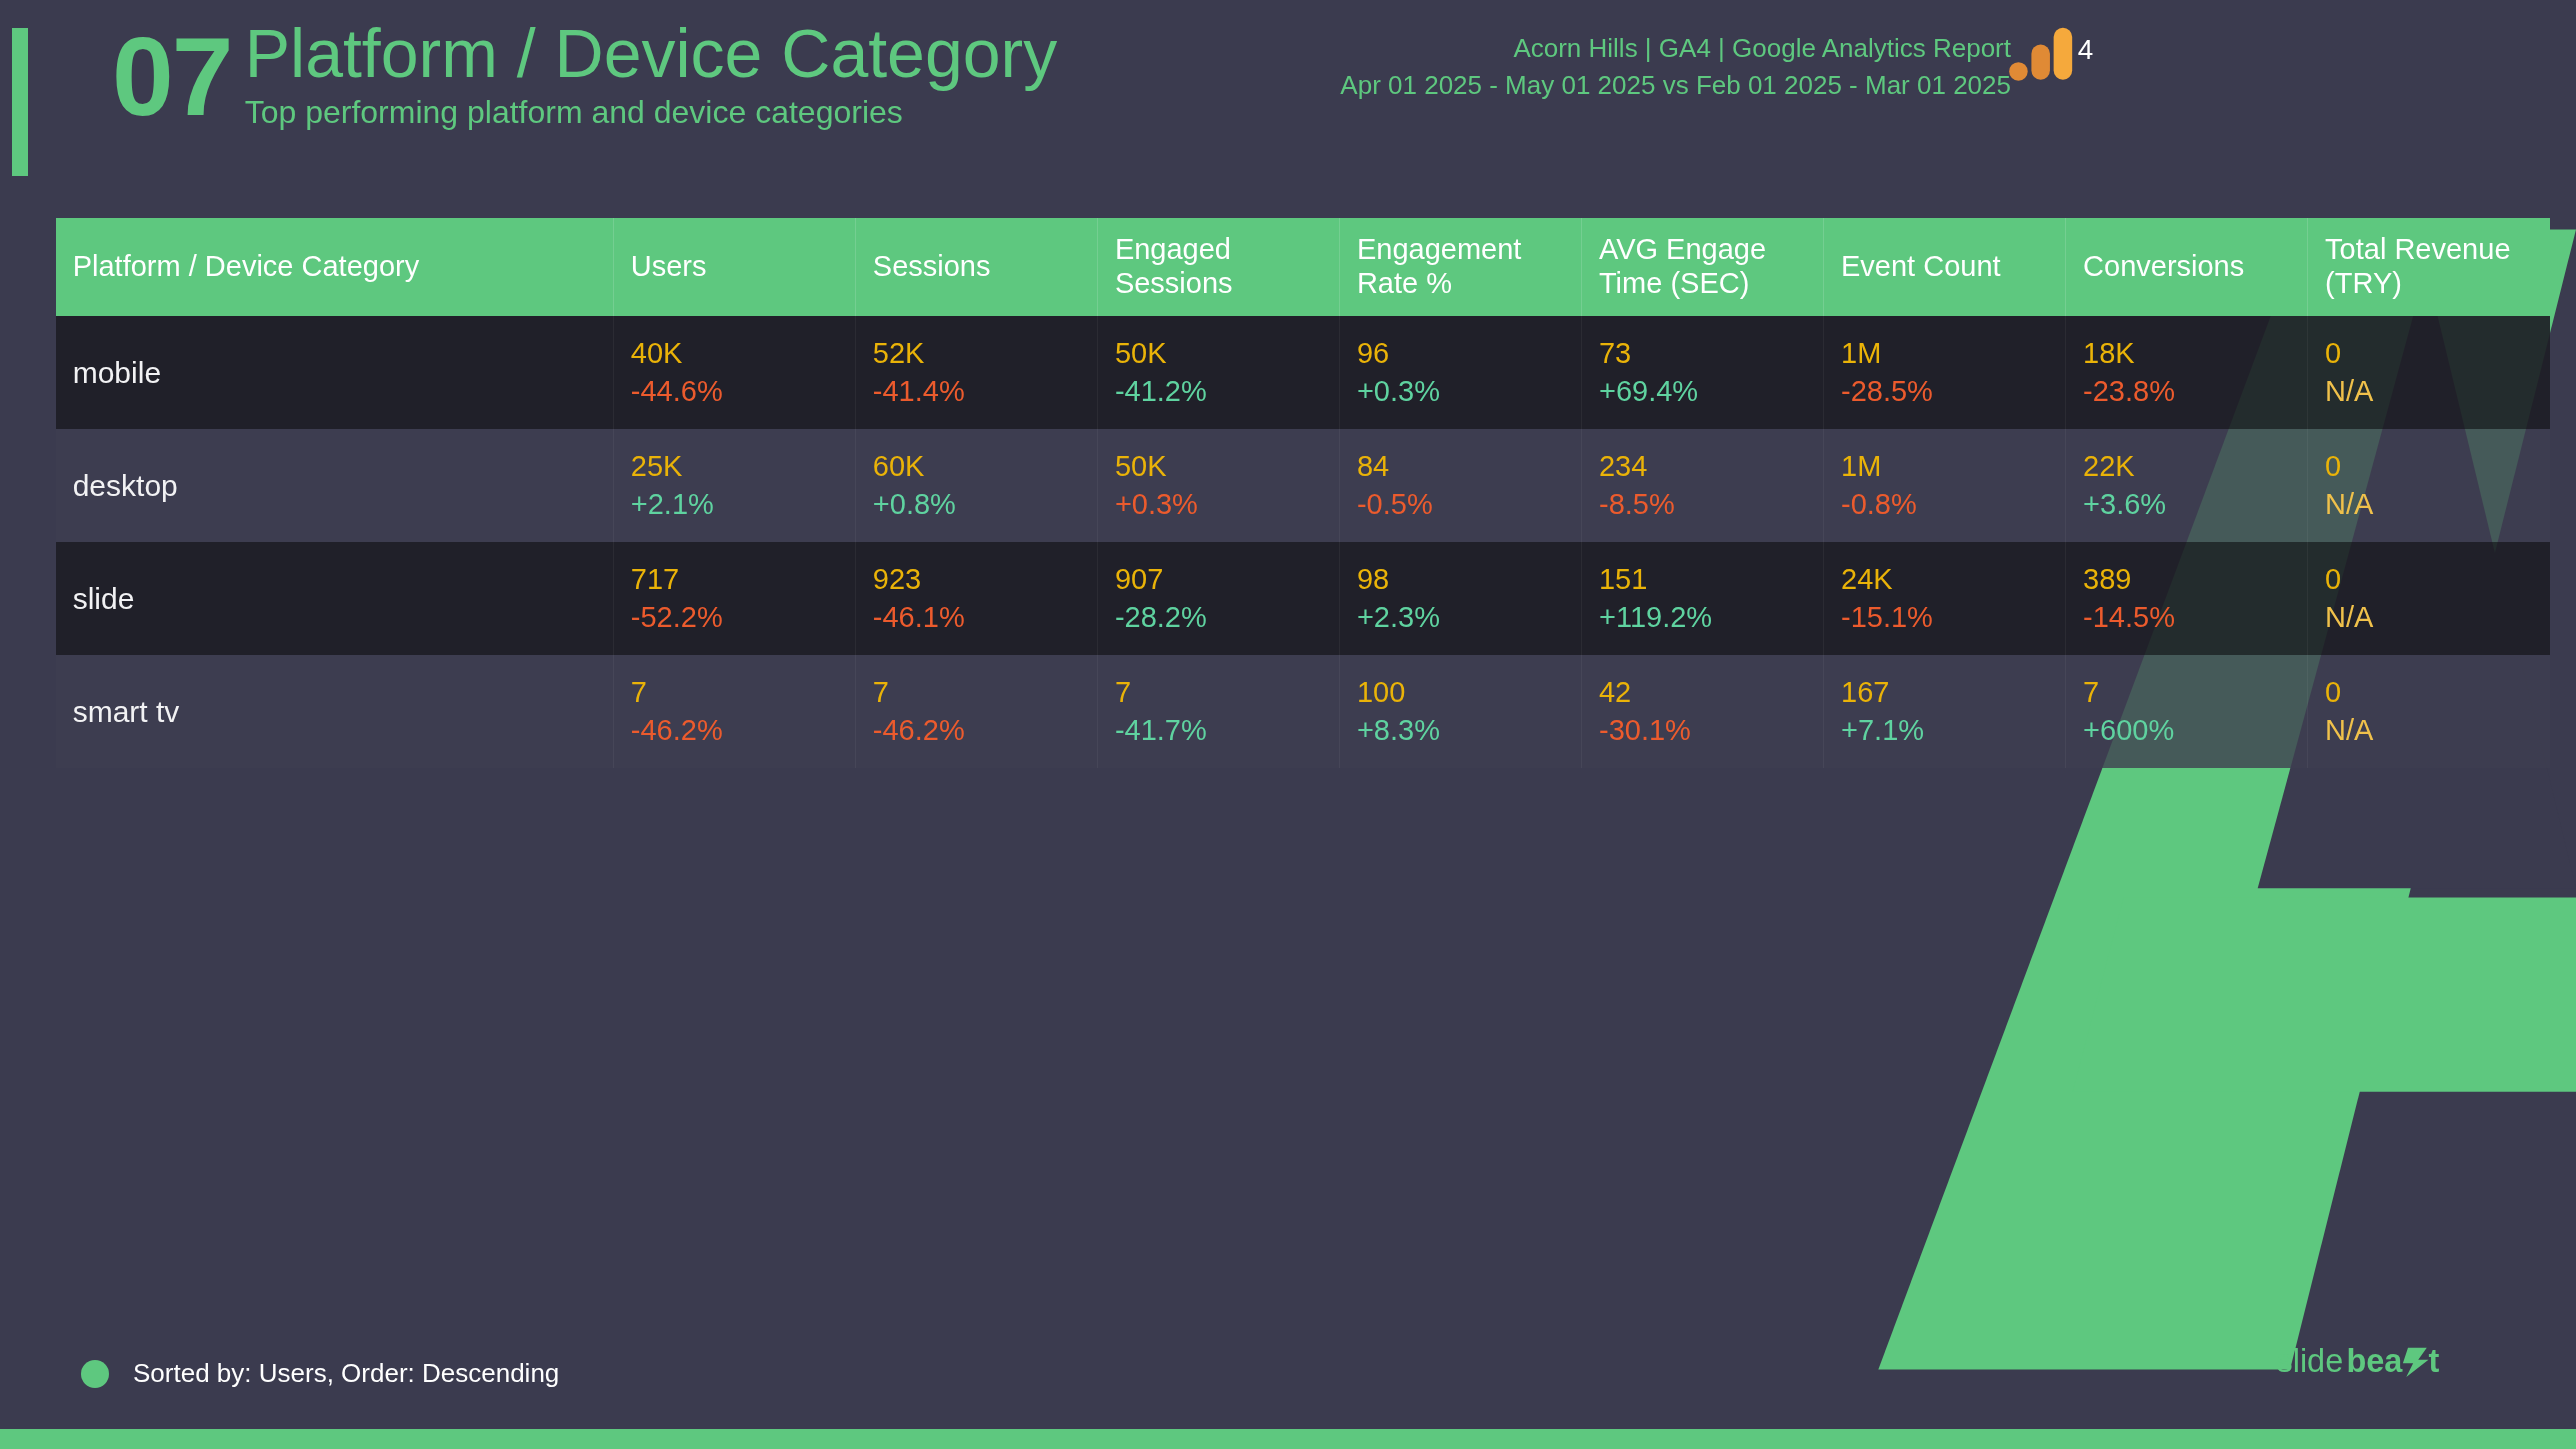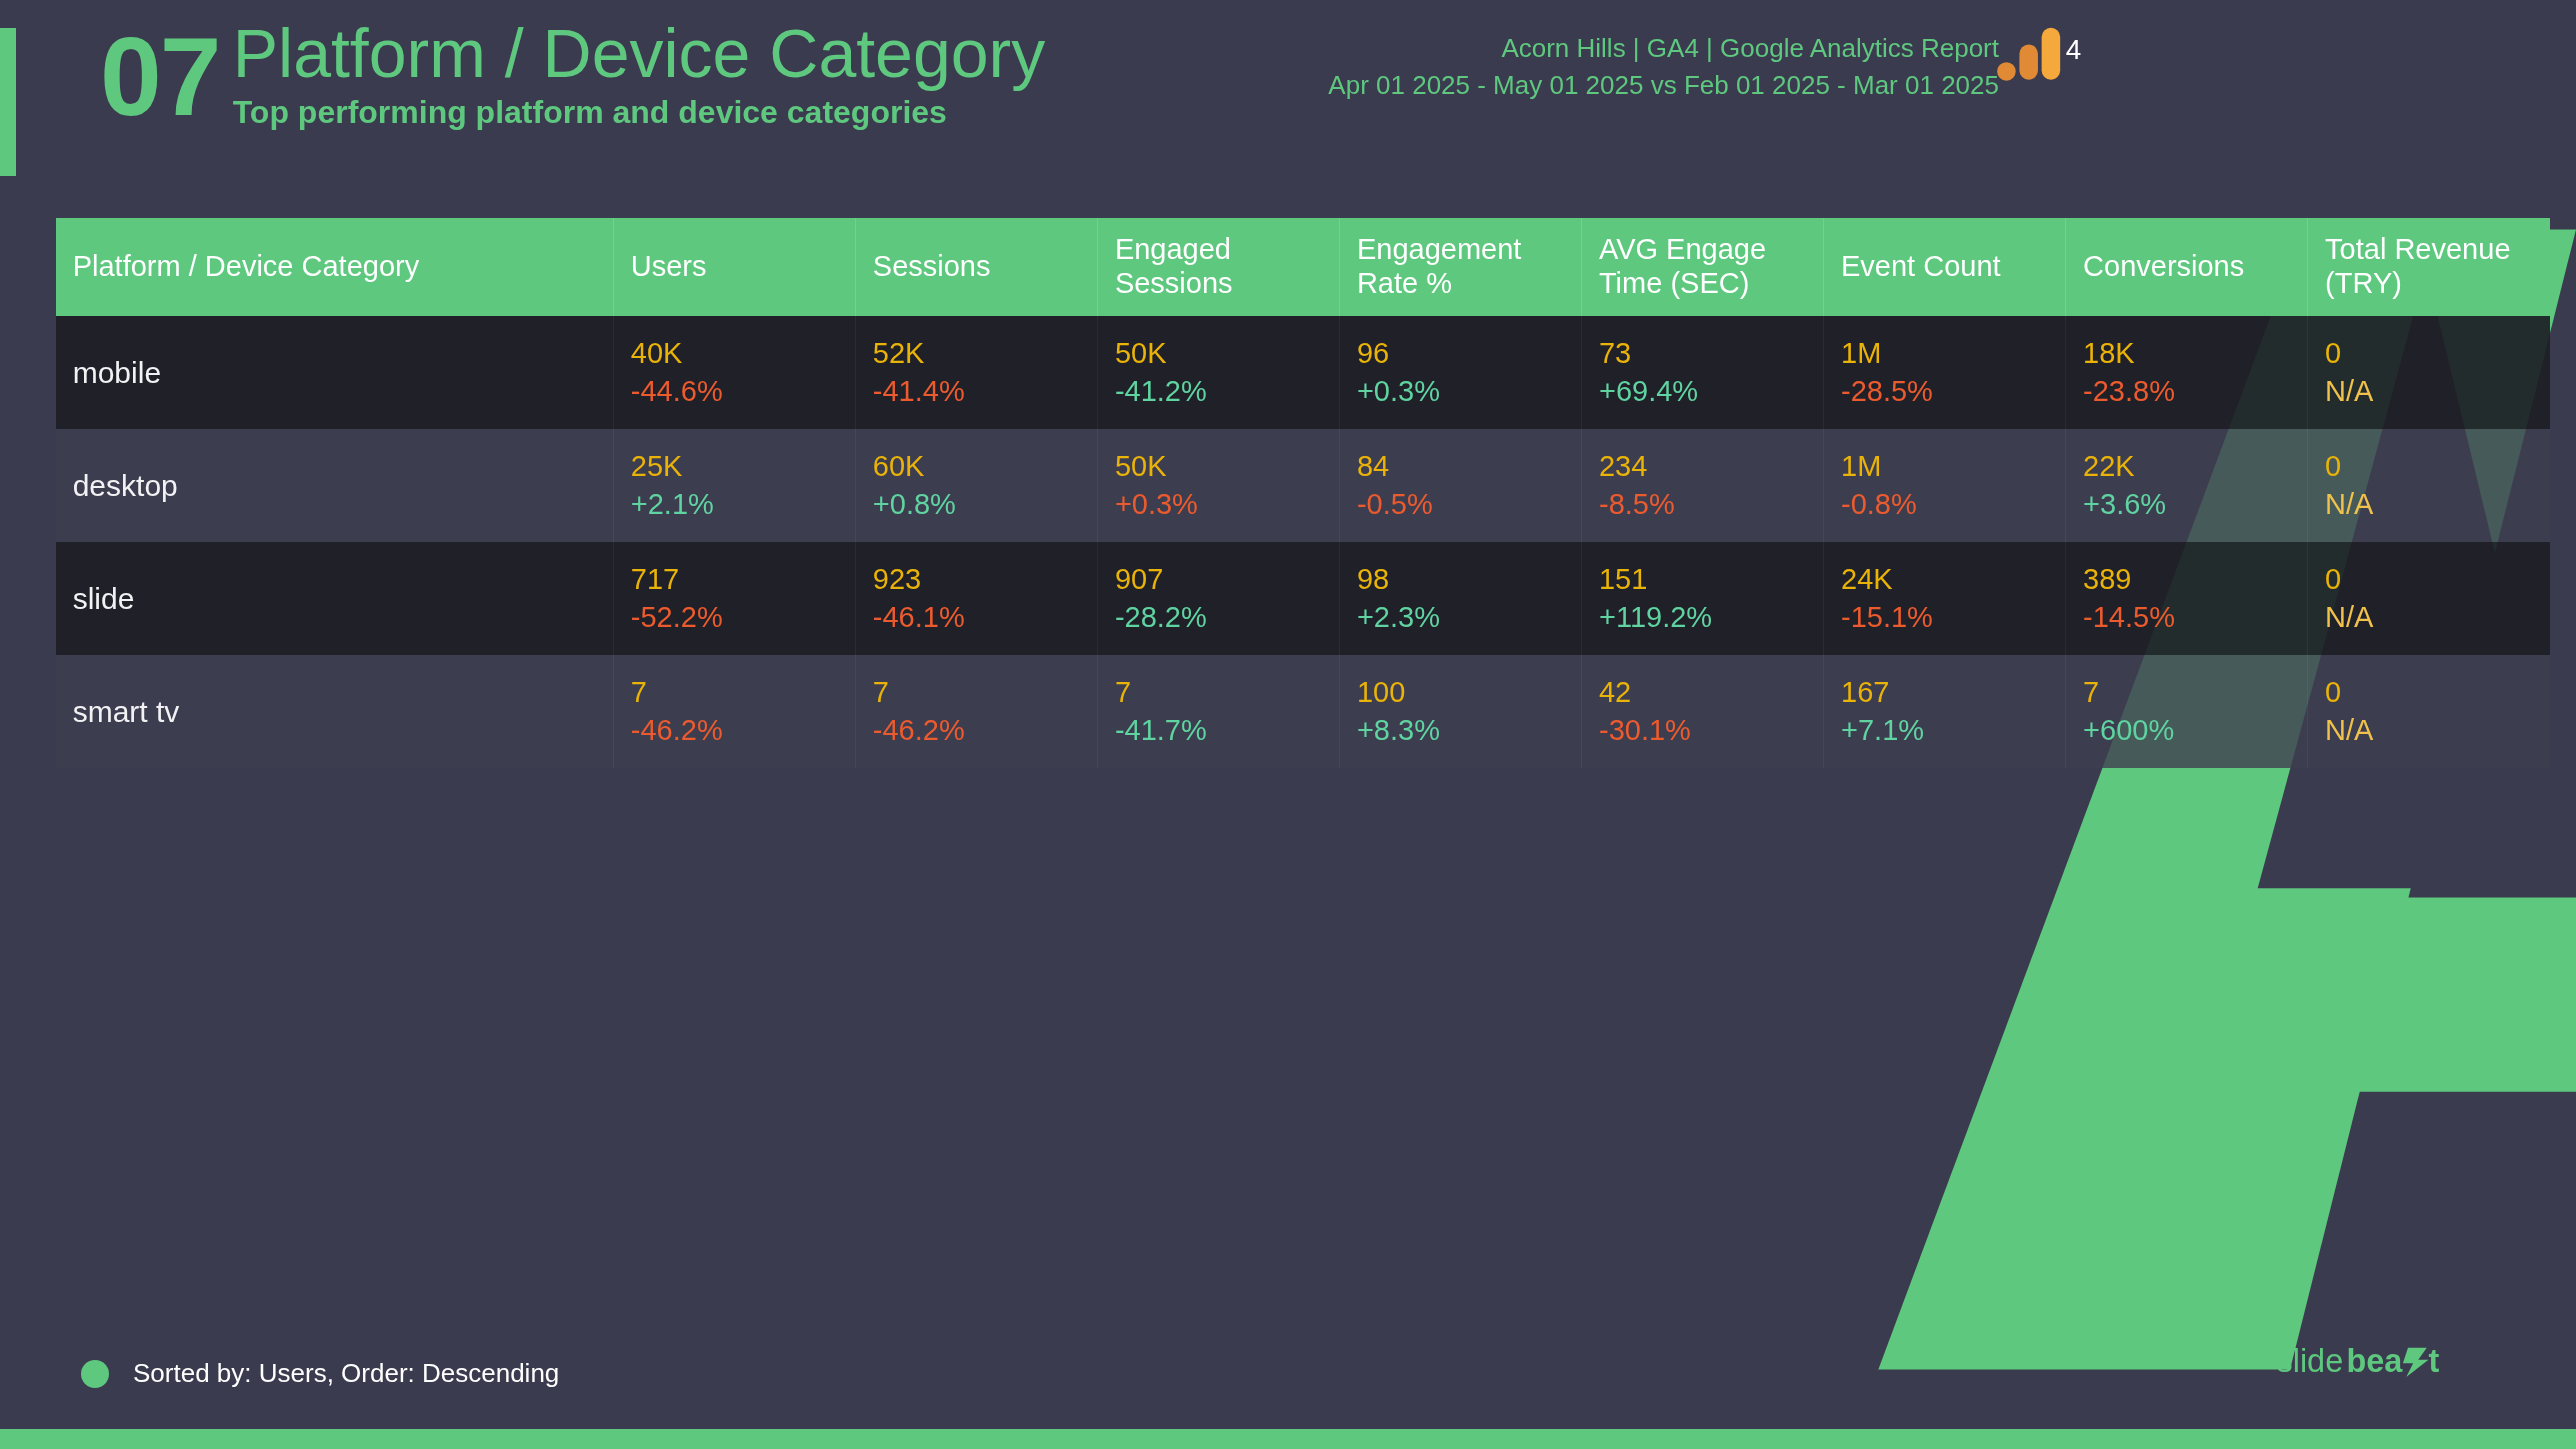--- a/index.html
+++ b/index.html
@@ -31,21 +31,21 @@
     position:absolute;
     left:0; bottom:0;
     width:2576px; height:20.4px;
     background:#5ec87f;
     z-index:6;
   }
 
   
   .header {
     position:absolute;
-    left:0; top:0;
+    left:12px; top:0;
     width:2108px; height:199px;
     z-index:4;
   }
   .accent-bar {
     position:absolute;
     left:0; top:28px;
     width:15.7px; height:148px;
     background:#5ec87f;
   }
   .title-block {
@@ -65,21 +65,21 @@
   .title-text { margin-left:13px; }
   .slide-title {
     font-size:68px;
     font-weight:400;
     color:#5ec87f;
     line-height:1.08;
     white-space:nowrap;
   }
   .slide-subtitle {
     font-size:32px;
-    font-weight:700;
+    font-weight:400;
     color:#5ec87f;
     margin-top:3.7px;
     white-space:nowrap;
   }
 
   .report-meta {
     position:absolute;
     right:109px; top:30px;
     text-align:right;
   }

